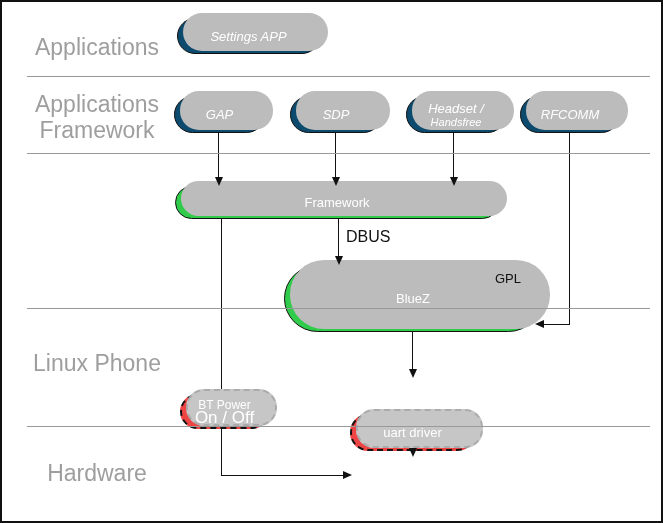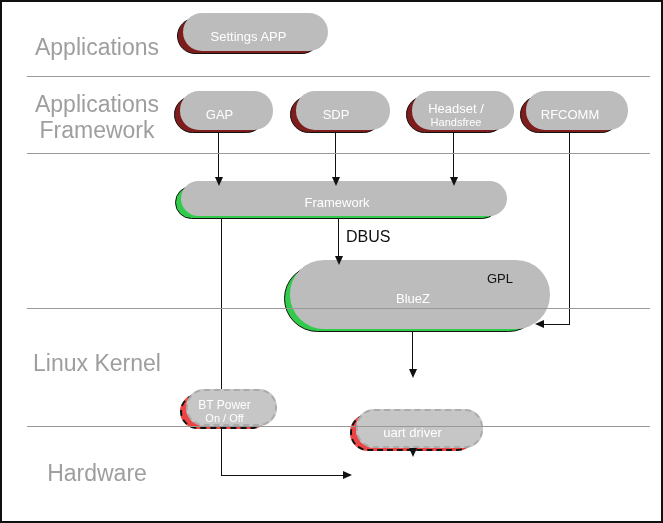--- a/index.html
+++ b/index.html
@@ -54,61 +54,61 @@
   
   .pill{
     position:absolute; display:flex; flex-direction:column; align-items:center; justify-content:center;
     color:#fff; font-size:13px; line-height:15px; text-align:center;
     border:1px solid #111; z-index:10; box-sizing:border-box; white-space:nowrap;
   }
   .pill::before{
     content:""; position:absolute; inset:-2px; border-radius:inherit;
     background:#bcbcbc; transform:translate(7px,-4px); z-index:-1;
   }
-  .blue{background:#7f1d1d; border-radius:19px;}
+  .blue{background:#0c4a6e; border-radius:19px;font-style:italic;}
   .green{background:#30cb4b; border-radius:18px;}
   .red{background:#ef4444; border-radius:18px;margin-top:36px;}
   .dashed{border:2px dashed #111;}
   .dashed::before{background:#c6c6c6; border:2px dashed #ababab; inset:-3px;}
 
   #n-settings{left:175px; top:16px; width:143px; height:36px;}
   #n-phone{left:507px; top:15px; width:115px; height:36px;}
   #n-gap{left:172px; top:94px; width:91px; height:37px;}
   #n-sdp{left:288px; top:94px; width:92px; height:37px;}
   #n-headset{left:404px; top:94px; width:100px; height:37px;}
   #n-rfcomm{left:518px; top:94px; width:100px; height:37px;}
   #n-framework{left:173px; top:184px; width:324px; height:33px;}
   #n-bluez{left:282px; top:263px; width:258px; height:67px; border-radius:34px;}
   #n-btpower{left:178px; top:356px; width:89px; height:35px; font-size:12px; line-height:13px;}
   #n-uart{left:348px; top:376px; width:125px; height:37px;}
   #n-chipset{left:350px; top:455px; width:123px; height:35px; line-height:15px;}
 
   .sub{font-size:11px; line-height:13px;}
-  .sub-sm{font-size:11px; line-height:12px;}
+  .sub-sm{font-size:17px; line-height:12px;}
 
-  .gpl-badge{position:absolute; top:5px; right:28px; color:#111; font-size:13px; font-weight:400;}
+  .gpl-badge{position:absolute; top:5px; right:20px; color:#111; font-size:13px; font-weight:400;}
 
   #dbus-label{position:absolute; left:344px; top:226px; color:#111; font-size:16px; z-index:6;}
 </style>
 </head>
 <body>
 
 <div id="canvas">
 
   <div class="divider" id="div1"></div>
   <div class="divider" id="div2"></div>
   <div class="divider" id="div3"></div>
   <div class="divider" id="div4"></div>
 
   <div class="layer-label" id="lbl-applications">Applications</div>
   <div class="layer-label" id="lbl-appfw">
     <span>Applications</span><br>
     <span>Framework</span>
   </div>
-  <div class="layer-label" id="lbl-kernel">Linux Kernel</div>
+  <div class="layer-label" id="lbl-kernel">Linux Phone</div>
   <div class="layer-label" id="lbl-hw">Hardware</div>
 
   <div class="vline" id="v-gap"></div>
   <div class="vline" id="v-sdp"></div>
   <div class="vline" id="v-headset"></div>
   <div class="vline" id="v-dbus"></div>
   <div class="vline" id="v-rfcomm"></div>
   <div class="hline" id="h-rfcomm"></div>
   <div class="vline" id="v-fw-chip"></div>
   <div class="hline" id="h-chip"></div>

